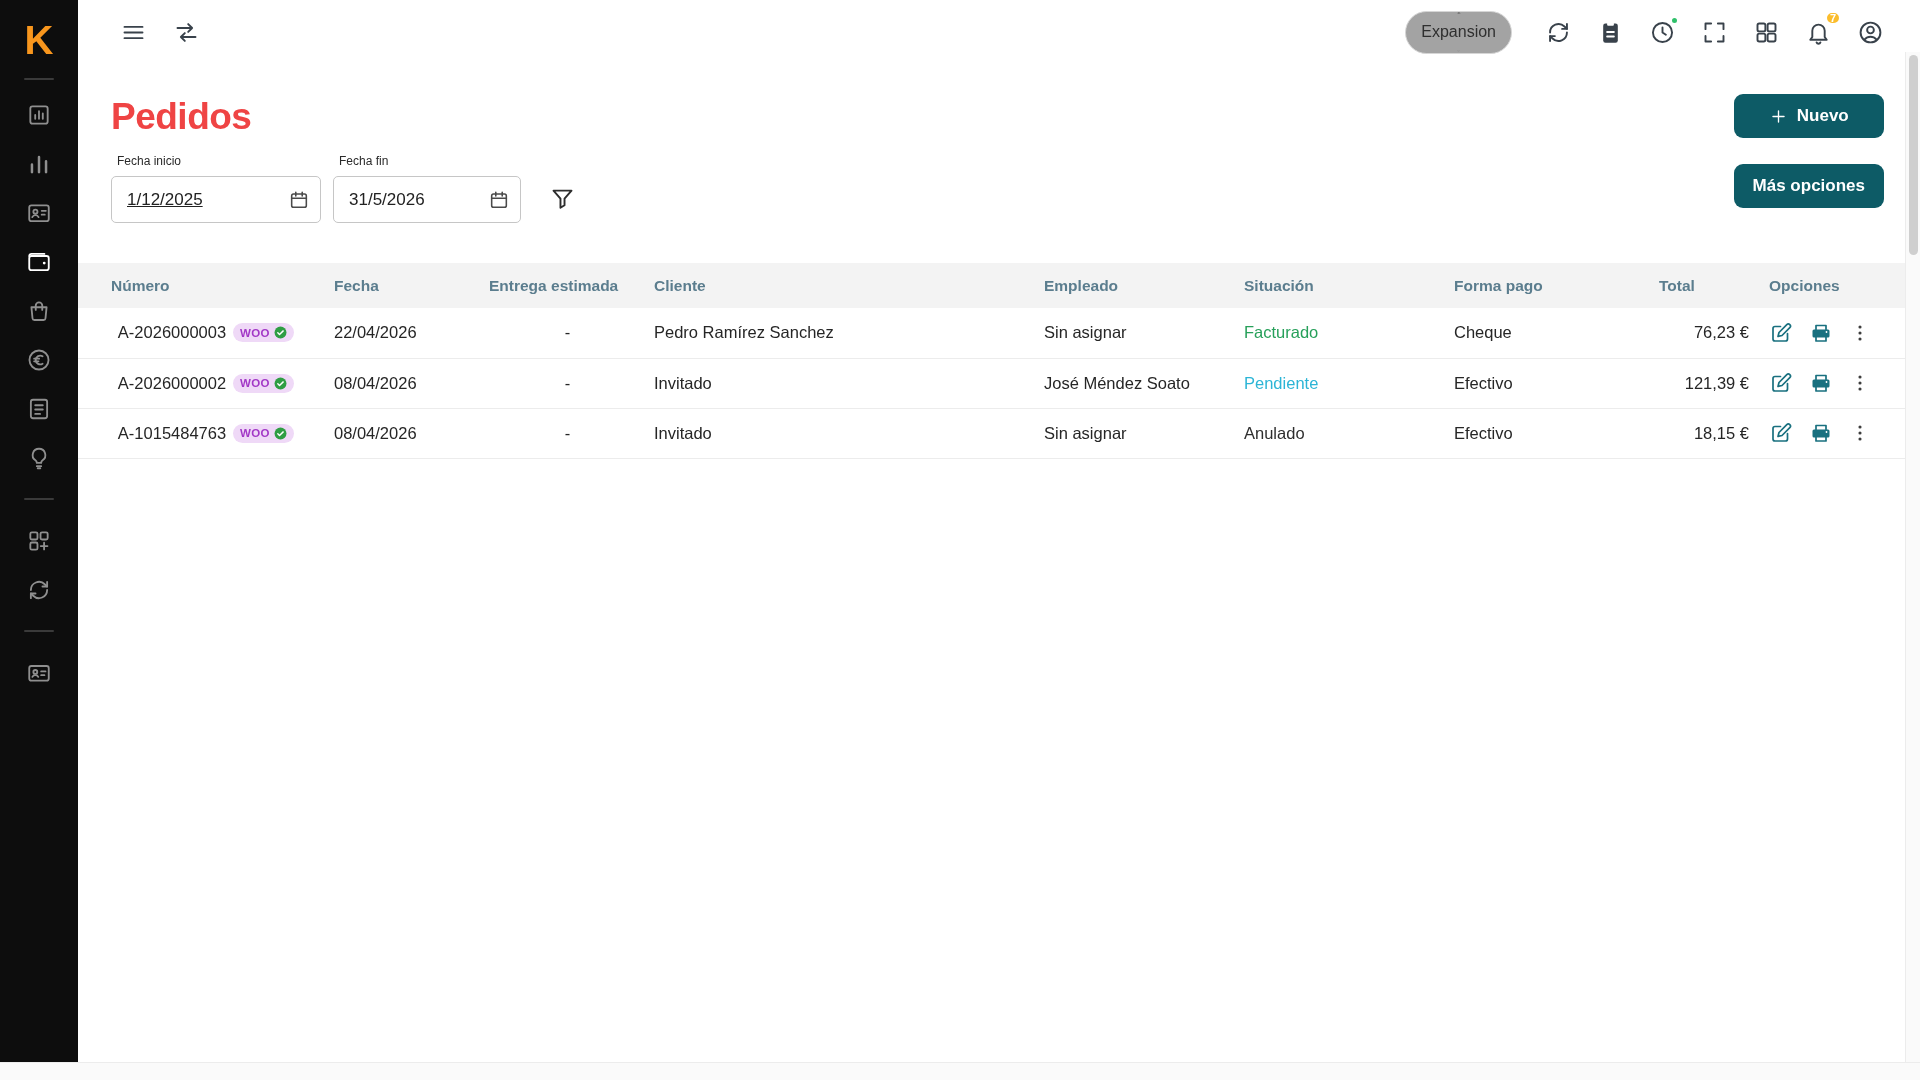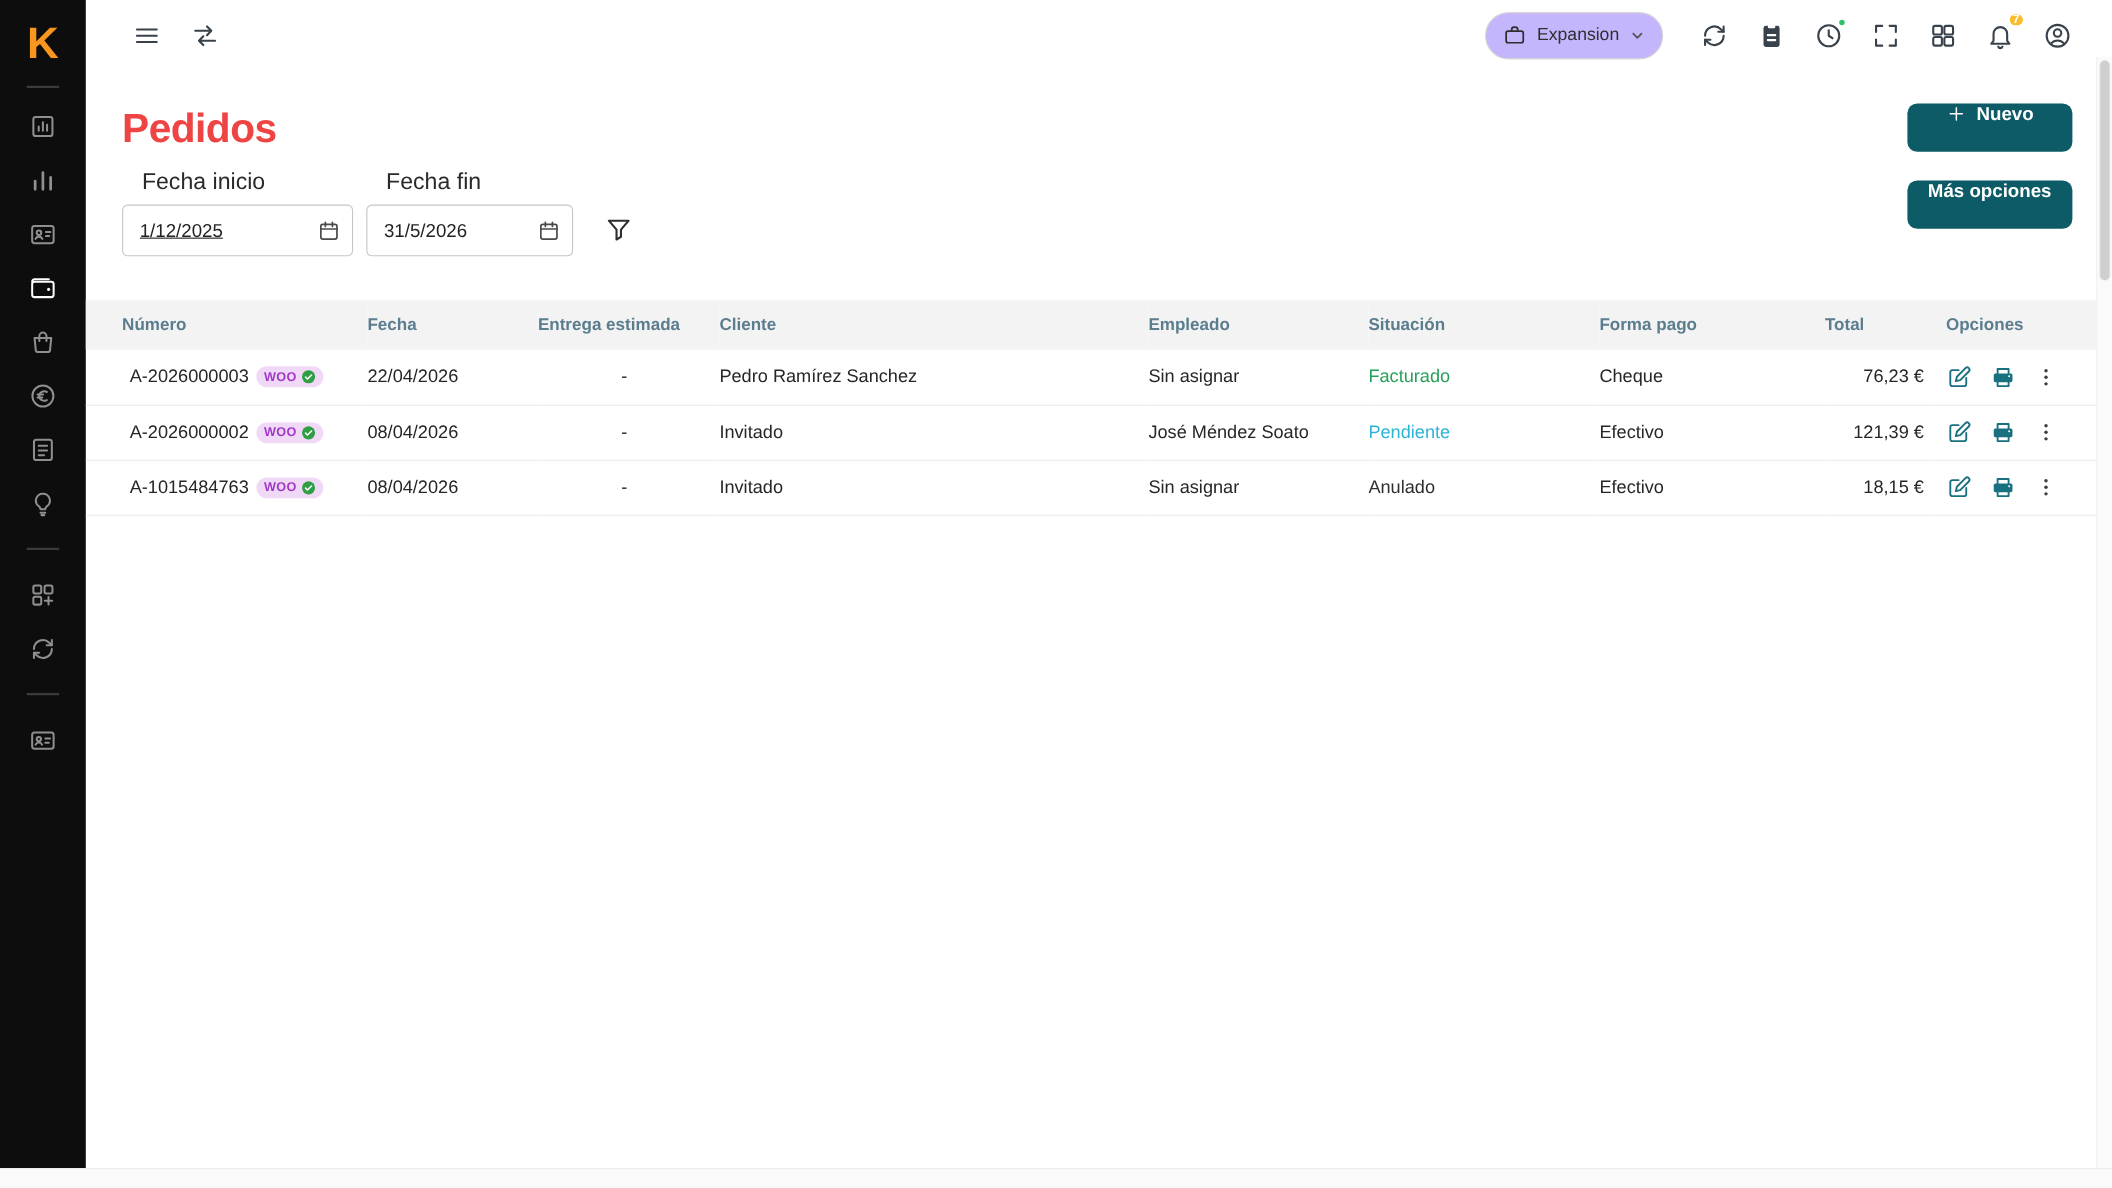--- a/index.html
+++ b/index.html
@@ -34,47 +34,47 @@
   .main { flex:1; display:flex; flex-direction:column; position:relative; }
 
   .topbar { height:64px; display:flex; align-items:center; padding:0 36px 0 42px; flex-shrink:0; }
   .tb-left { display:flex; align-items:center; gap:26px; color:#39424b; }
   .tb-left svg { width:27px; height:27px; }
   .tb-right { margin-left:auto; display:flex; align-items:center; gap:25px; color:#39424b; }
   .tb-icon { position:relative; cursor:pointer; display:flex; }
   .tb-icon svg { width:27px; height:27px; }
   .company-pill {
     display:flex; align-items:center; gap:9px; border:1px solid #d6d6d6; border-radius:22px;
-    height:43px; padding:0 15px; color:#2f2f2f; cursor:pointer; background:#c4b5fd; margin-right:8px;
+    height:43px; padding:0 15px; color:#2f2f2f; cursor:pointer; background:#a3a3a3; margin-right:8px;flex-direction:column;
   }
   .company-pill .case { width:22px; height:22px; }
   .company-pill .lbl { font-size:16px; }
   .company-pill .chev { width:15px; height:15px; color:#555; }
   .n-badge {
     position:absolute; top:-8px; right:-9px; min-width:14px; height:14px; padding:2px 3px;
     border-radius:11px; background:#fbbd2c; color:#fff; font-size:11px; font-weight:700;
     display:flex; align-items:center; justify-content:center; border:2px solid #fff;
   }
   .g-dot { position:absolute; top:-3px; right:-3px; width:9px; height:9px; border-radius:50%; background:#2fc06a; border:2px solid #fff; }
 
   
   .content { flex:1; padding-left:33px; position:relative; }
   .page-title { margin:32px 0 0; font-size:37px; font-weight:800; color:#ef4444; letter-spacing:-0.5px; }
 
   .actions { position:absolute; top:30px; right:36px; display:flex; flex-direction:column; gap:26px; }
   .btn {
     height:44px; min-width:144px; padding:0 19px; background:#0d5b66; color:#fff;
     border:none; border-radius:9px; font-size:17px; font-weight:600; font-family:inherit;
-    display:flex; justify-content:center; gap:9px; cursor:pointer;
+    display:flex; align-items:center; justify-content:center; gap:9px; cursor:pointer;
   }
   .btn svg { width:19px; height:19px; }
 
   .filters { display:flex; align-items:flex-end; margin-top:16px; }
   .field { display:flex; flex-direction:column; margin-right:12px; }
-  .field label { font-size:21px; color:#2a2a2a; margin:0 0 8px 18px; }
+  .field label { font-size:12px; color:#2a2a2a; margin:0 0 8px 6px; }
   .input-wrap { position:relative; }
   .input-wrap input {
     height:47px; border:1.5px solid #c6c6c6; border-radius:5px; padding:0 44px 0 15px;
     font-size:17px; color:#222; font-family:inherit; outline:none; background:#fff;
   }
   .w1 input { width:210px;text-decoration:underline; } .w2 input { width:188px; }
   .cal { position:absolute; right:11px; top:50%; transform:translateY(-50%); width:22px; height:22px; color:#4a4a4a; cursor:pointer; }
   .funnel { margin:0 0 11px 16px; color:#2d2d2d; cursor:pointer; background:none; border:none; padding:0; display:flex; }
   .funnel svg { width:27px; height:27px; }
 

